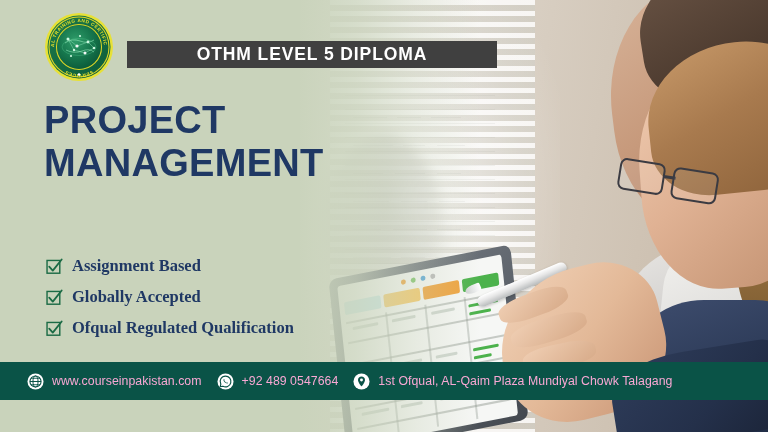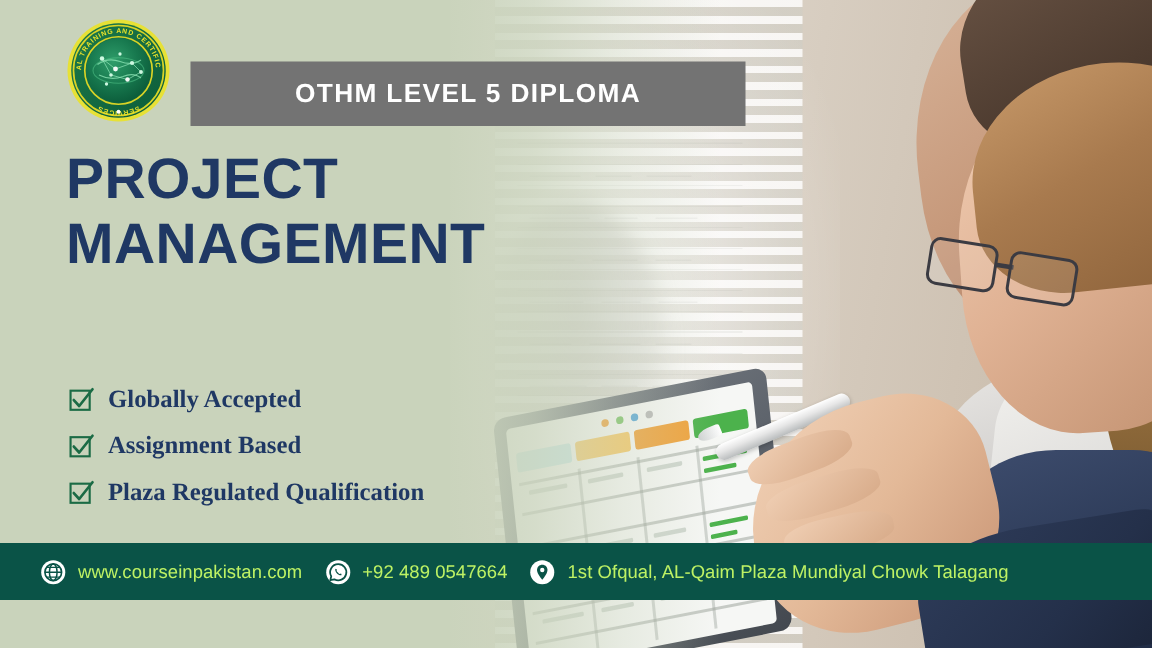--- a/index.html
+++ b/index.html
@@ -198,22 +198,22 @@
     position:absolute; left:0; top:0; width:252px; height:432px;
     background:#c9d3bb;
   }
 
   
   .logo { position:absolute; left:44px; top:12px; width:70px; height:70px; }
   .logo svg { display:block; }
 
   
   .ribbon {
-    position:absolute; left:127px; top:41px; width:370px; height:43px;
-    background:#737373;
+    position:absolute; left:127px; top:41px; width:370px; height:27px;
+    background:#404040;
     display:flex; align-items:center; justify-content:center;
   }
   .ribbon-text {
     color:#ffffff;
     font-size:17.5px;
     font-weight:bold;
     letter-spacing:0.9px;
     white-space:nowrap;
   }
 
@@ -249,21 +249,21 @@
   .footer {
     position:absolute; left:0; top:362px; width:768px; height:38px;
     background:#0a5347;
     display:flex; align-items:center;
     padding-left:27px;
     gap:0;
   }
   .f-item { display:flex; align-items:center; gap:8px; }
   .f-item + .f-item { margin-left:15px; }
   .f-text {
-    color:#bef264; font-size:12.3px; letter-spacing:0.05px; white-space:nowrap;
+    color:#f9a8d4; font-size:12.3px; letter-spacing:0.05px; white-space:nowrap;
   }
   .f-icon { width:17px; height:17px; flex:none; }
 </style>
 </head>
 <body>
 
 <div class="banner">
 
   <div class="photo">
     <div class="photo-wall"></div>
@@ -421,41 +421,41 @@
 
   <div class="bullets">
 
     <div class="bullet">
       <span class="check-box">
         <svg viewBox="0 0 18 18" width="17" height="17" xmlns="http://www.w3.org/2000/svg">
           <rect x="1.1" y="2.6" width="13.5" height="13.5" fill="none" stroke="#1b6b45" stroke-width="1.5"></rect>
           <path d="M3.4 9.2 L7.2 13.4 L16.6 1.6" fill="none" stroke="#1b6b45" stroke-width="1.9" stroke-linecap="round" stroke-linejoin="round"></path>
         </svg>
       </span>
-      <span class="bullet-text">Globally Accepted</span>
+      <span class="bullet-text">Assignment Based</span>
     </div>
 
     <div class="bullet">
       <span class="check-box">
         <svg viewBox="0 0 18 18" width="17" height="17" xmlns="http://www.w3.org/2000/svg">
           <rect x="1.1" y="2.6" width="13.5" height="13.5" fill="none" stroke="#1b6b45" stroke-width="1.5"></rect>
           <path d="M3.4 9.2 L7.2 13.4 L16.6 1.6" fill="none" stroke="#1b6b45" stroke-width="1.9" stroke-linecap="round" stroke-linejoin="round"></path>
         </svg>
       </span>
-      <span class="bullet-text">Assignment Based</span>
+      <span class="bullet-text">Globally Accepted</span>
     </div>
 
     <div class="bullet">
       <span class="check-box">
         <svg viewBox="0 0 18 18" width="17" height="17" xmlns="http://www.w3.org/2000/svg">
           <rect x="1.1" y="2.6" width="13.5" height="13.5" fill="none" stroke="#1b6b45" stroke-width="1.5"></rect>
           <path d="M3.4 9.2 L7.2 13.4 L16.6 1.6" fill="none" stroke="#1b6b45" stroke-width="1.9" stroke-linecap="round" stroke-linejoin="round"></path>
         </svg>
       </span>
-      <span class="bullet-text">Plaza Regulated Qualification</span>
+      <span class="bullet-text">Ofqual Regulated Qualification</span>
     </div>
 
   </div>
 
   <div class="footer">
 
     <div class="f-item">
       <span class="f-icon">
         <svg viewBox="0 0 18 18" width="17" height="17" xmlns="http://www.w3.org/2000/svg">
           <circle cx="9" cy="9" r="8.5" fill="#ffffff"></circle>

